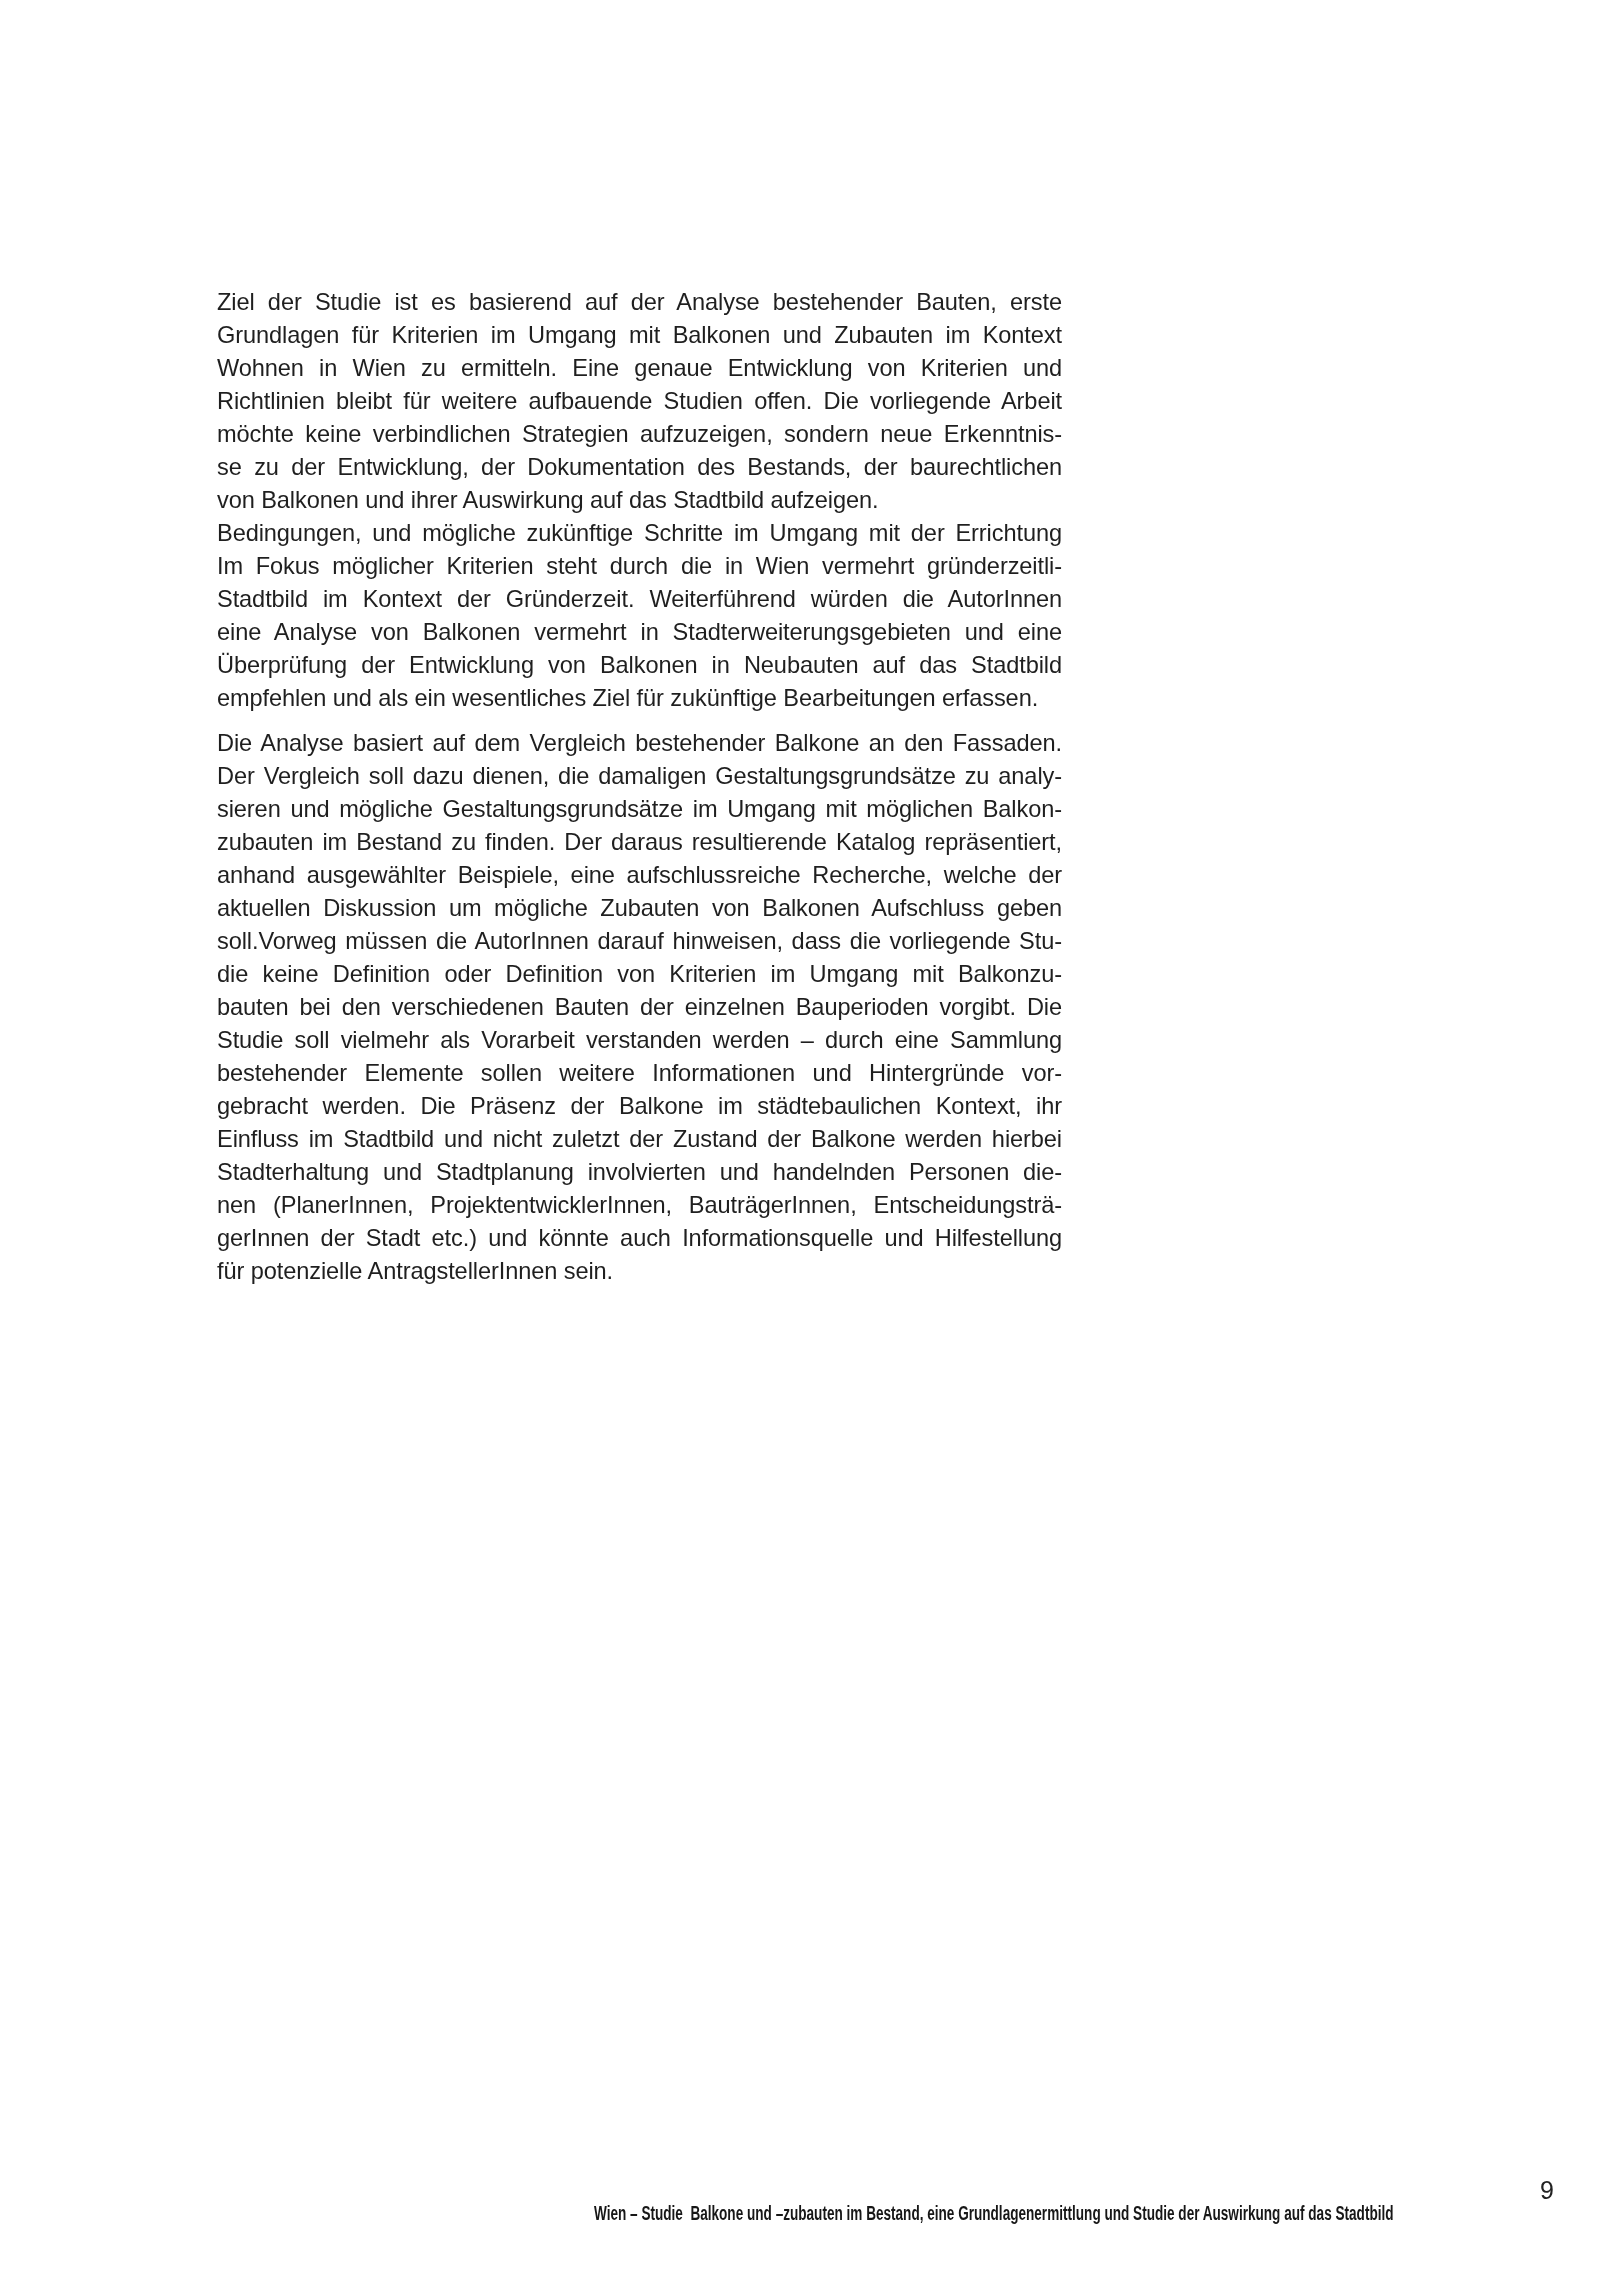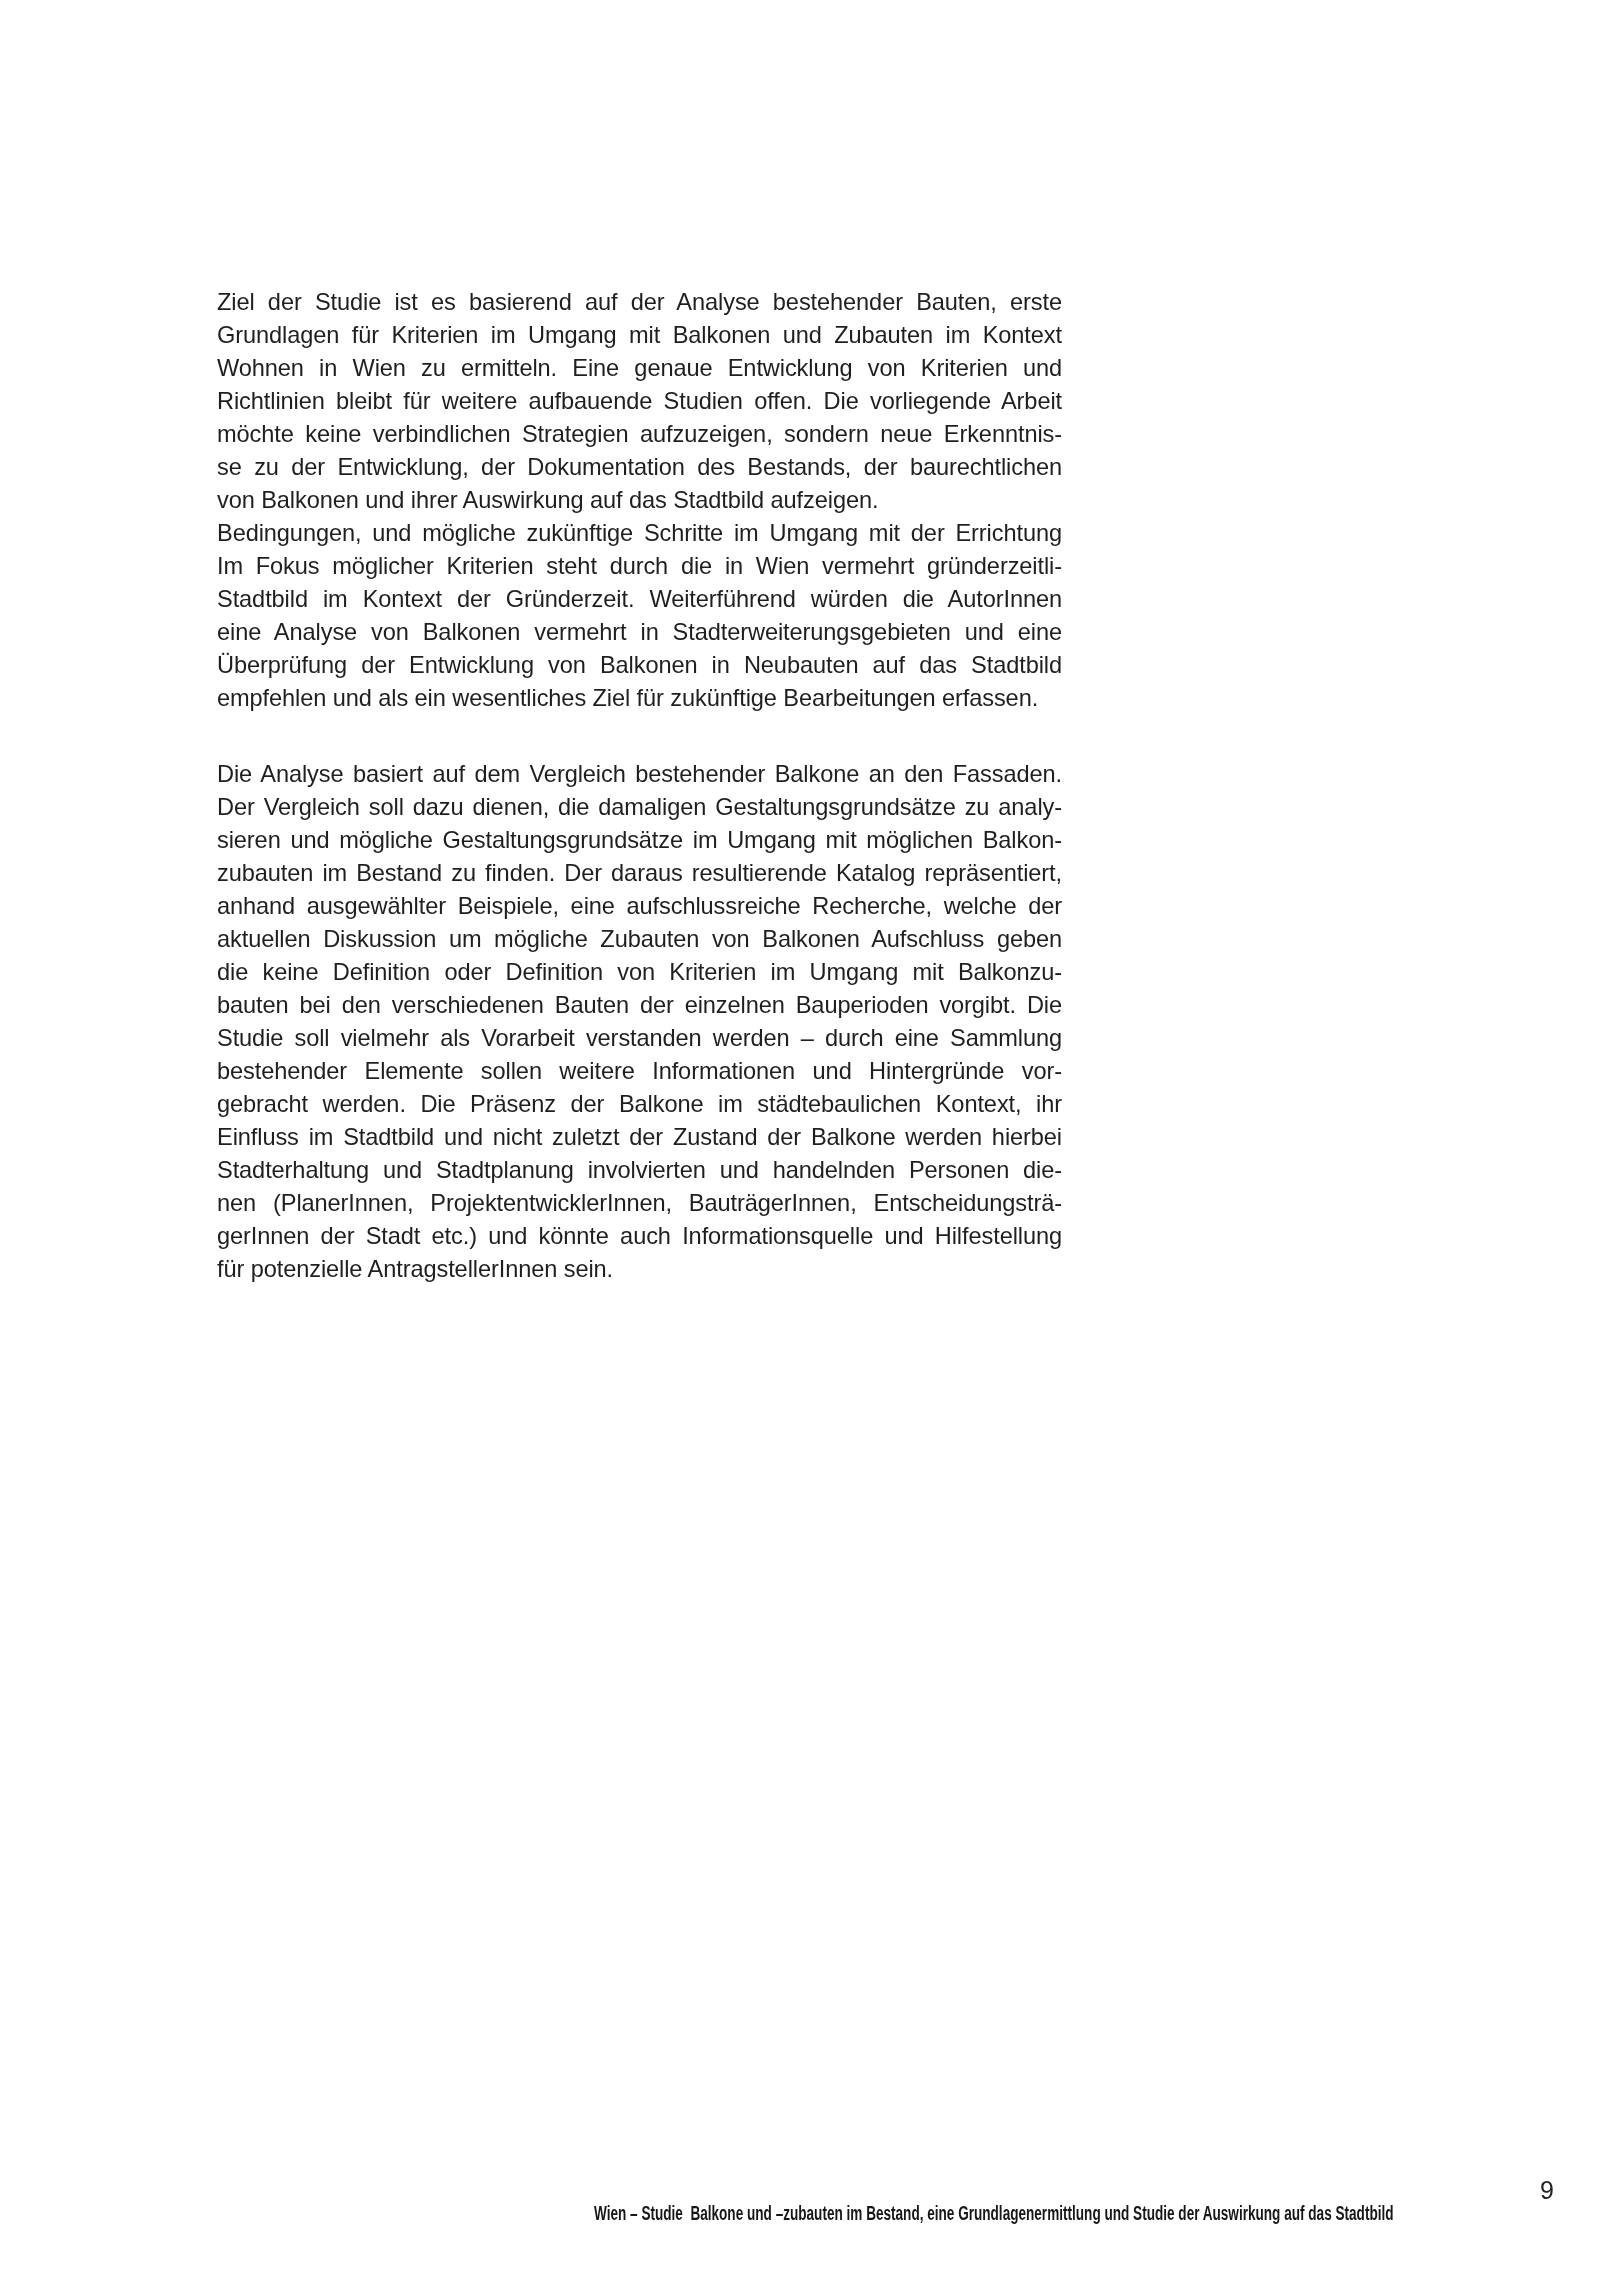--- a/index.html
+++ b/index.html
@@ -16,21 +16,21 @@
     position: absolute;
     left: 217px;
     top: 286px;
     width: 845px;
     font-size: 23.6px;
     line-height: 33px;
     font-weight: 400;
     letter-spacing: -0.1px;
   }
   .para { margin: 0; }
-  .para.p3 { margin-top: 43px; }
+  .para.p3 { margin-top: 12px; }
   .line {
     text-align: justify;
     text-align-last: justify;
     white-space: normal;
   }
   .line.last { text-align-last: left; }
   .footer-title {
     position: absolute;
     left: 594px;
     top: 2202px;
@@ -77,20 +77,21 @@
       <div class="line last">empfehlen und als ein wesentliches Ziel für zukünftige Bearbeitungen erfassen.</div>
     </div>
 
     <div class="para p3">
       <div class="line">Die Analyse basiert auf dem Vergleich bestehender Balkone an den Fassaden.</div>
       <div class="line">Der Vergleich soll dazu dienen, die damaligen Gestaltungsgrundsätze zu analy-</div>
       <div class="line">sieren und mögliche Gestaltungsgrundsätze im Umgang mit möglichen Balkon-</div>
       <div class="line">zubauten im Bestand zu finden. Der daraus resultierende Katalog repräsentiert,</div>
       <div class="line">anhand ausgewählter Beispiele, eine aufschlussreiche Recherche, welche der</div>
       <div class="line">aktuellen Diskussion um mögliche Zubauten von Balkonen Aufschluss geben</div>
+      <div class="line">soll.Vorweg müssen die AutorInnen darauf hinweisen, dass die vorliegende Stu-</div>
       <div class="line">die keine Definition oder Definition von Kriterien im Umgang mit Balkonzu-</div>
       <div class="line">bauten bei den verschiedenen Bauten der einzelnen Bauperioden vorgibt. Die</div>
       <div class="line">Studie soll vielmehr als Vorarbeit verstanden werden – durch eine Sammlung</div>
       <div class="line">bestehender Elemente sollen weitere Informationen und Hintergründe vor-</div>
       <div class="line">gebracht werden. Die Präsenz der Balkone im städtebaulichen Kontext, ihr</div>
       <div class="line">Einfluss im Stadtbild und nicht zuletzt der Zustand der Balkone werden hierbei</div>
       <div class="line">Stadterhaltung und Stadtplanung involvierten und handelnden Personen die-</div>
       <div class="line">nen (PlanerInnen, ProjektentwicklerInnen, BauträgerInnen, Entscheidungsträ-</div>
       <div class="line">gerInnen der Stadt etc.) und könnte auch Informationsquelle und Hilfestellung</div>
       <div class="line last">für potenzielle AntragstellerInnen sein.</div>

